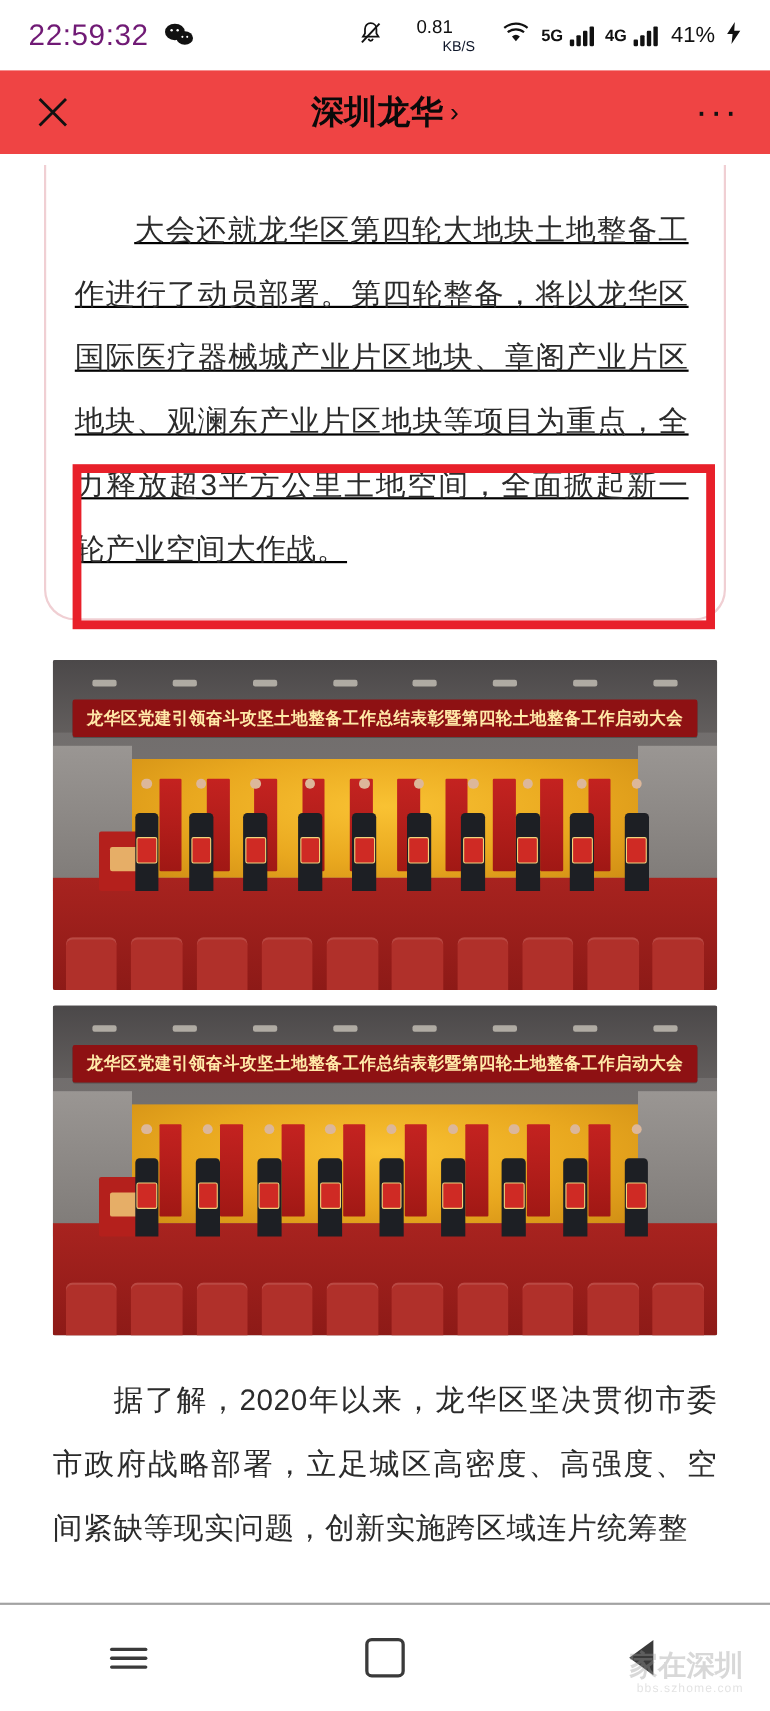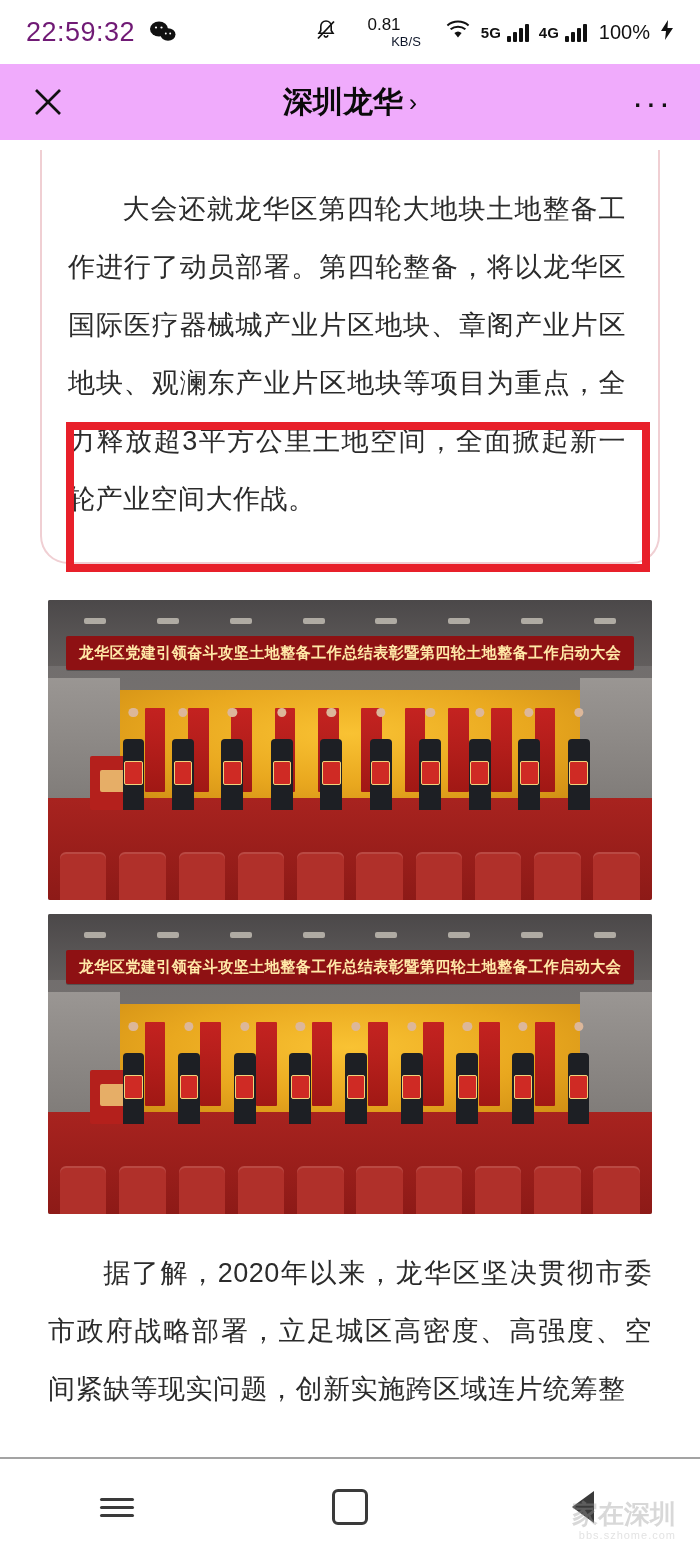--- a/index.html
+++ b/index.html
@@ -80,21 +80,21 @@
   }
 
   
   .nav-bar {
     height: 76px;
     display: flex;
     align-items: center;
     padding: 0 28px;
     box-sizing: border-box;
     position: relative;
-    background: #f0abfc;
+    background: #ef4444;
     justify-content: center;
   }
   .nav-close {
     width: 40px;
     height: 40px;
     display: flex;
     align-items: center;
     justify-content: center;
   }
   .nav-title {
@@ -130,20 +130,21 @@
     position: relative;
   }
   .card {
     margin: 10px 40px 0 40px;
     border: 2px solid #f0cfd3;
     border-top: none;
     border-radius: 0 0 28px 28px;
     padding: 30px 32px 34px 26px;
     box-sizing: border-box;
     position: relative;
+    text-decoration: underline;
   }
   .para {
     font-size: 27px;
     line-height: 58px;
     color: #2b2b2b;
     text-align: justify;
     letter-spacing: 0.5px;
     font-family: "Liberation Sans", sans-serif;
   }
   .para .indent { display:inline-block; width: 54px; }
@@ -374,21 +375,21 @@
       </span>
 
     <span class="sig-label">4G</span>
     <span class="bars dim">
         <i></i>
         <i></i>
         <i></i>
         <i></i>
       </span>
 
-    <span class="batt-text">100%</span>
+    <span class="batt-text">41%</span>
     <span>
       <svg width="14" height="22" viewBox="0 0 14 22" aria-hidden="true">
         <polygon points="8,1 1,12 6,12 5,21 13,9 7.5,9" fill="#111"></polygon>
       </svg>
     </span>
   </div>
 </div>
 
 <div class="nav-bar">
   <div class="nav-close">

